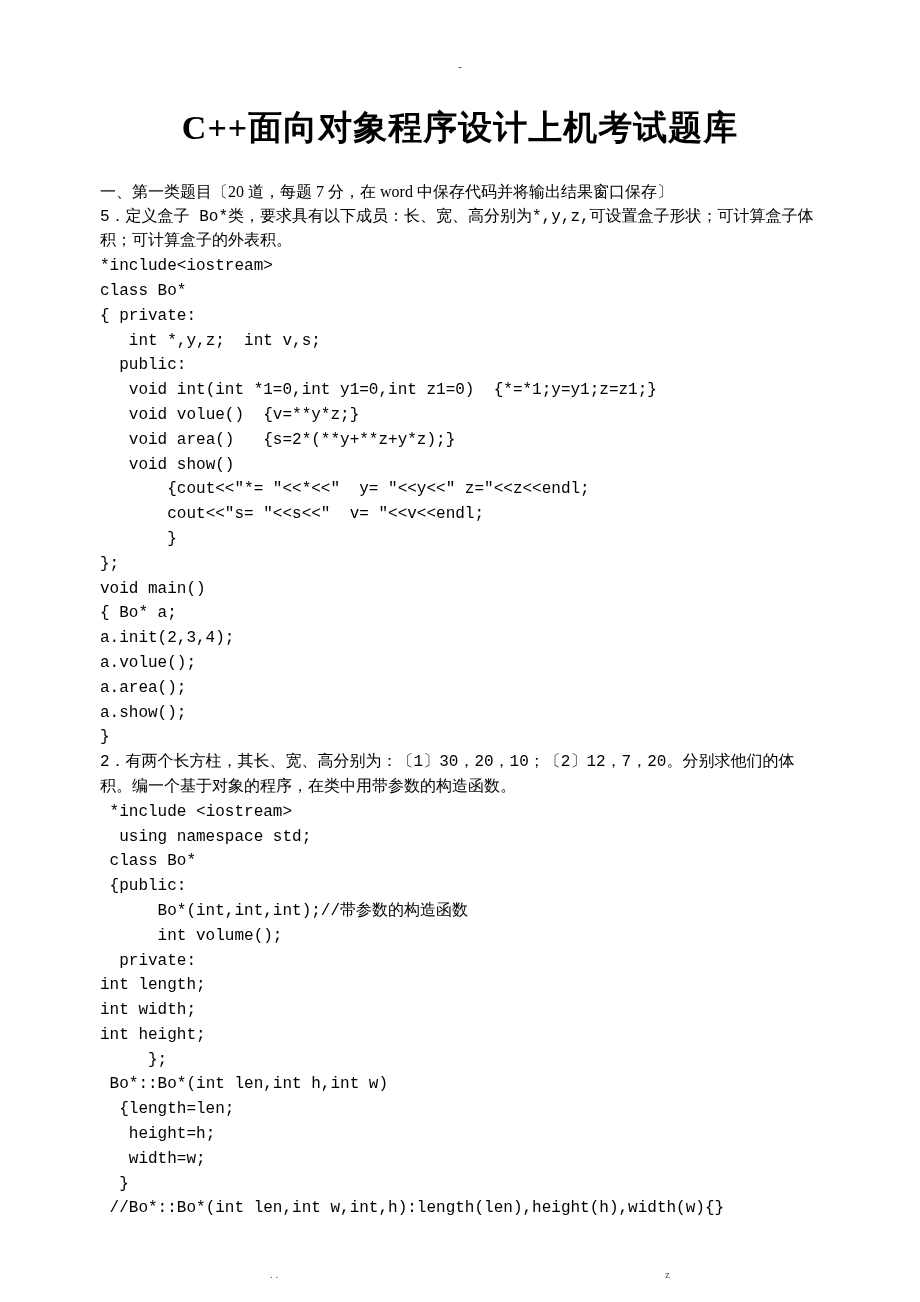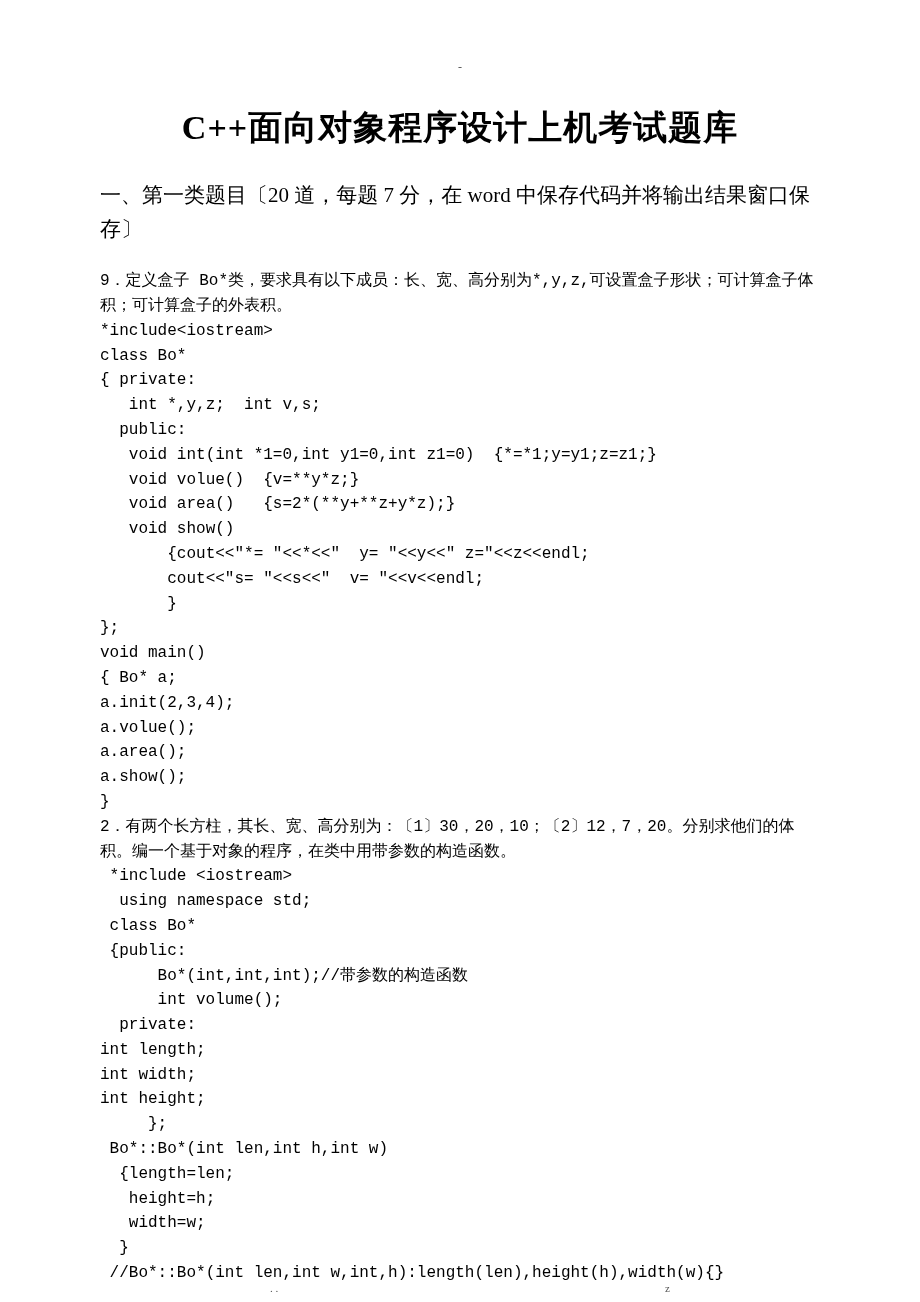--- a/index.html
+++ b/index.html
@@ -24,22 +24,22 @@
   }
   .title {
     text-align: center;
     font-size: 34px;
     font-weight: bold;
     font-family: "SimSun", "宋体", serif;
     margin-bottom: 28px;
     letter-spacing: 1px;
   }
   .section-header {
-    font-size: 21px;
-    margin-bottom: 23px;
+    font-size: 16px;
+    margin-bottom: 0;
     line-height: 1.6;
   }
   .body-text {
     font-size: 16px;
     line-height: 1.55;
     white-space: pre-wrap;
     font-family: "SimSun", "宋体", "Courier New", monospace;
   }
   .footer-left {
     position: absolute;
@@ -60,21 +60,21 @@
 <body>
 
 <div class="page">
 
   <div class="top-dash">-</div>
 
   <div class="title">C++面向对象程序设计上机考试题库</div>
 
   <div class="section-header">一、第一类题目〔20 道，每题 7 分，在 word 中保存代码并将输出结果窗口保存〕</div>
 
-  <div class="body-text">9．定义盒子 Bo*类，要求具有以下成员：长、宽、高分别为*,y,z,可设置盒子形状；可计算盒子体积；可计算盒子的外表积。</div>
+  <div class="body-text">5．定义盒子 Bo*类，要求具有以下成员：长、宽、高分别为*,y,z,可设置盒子形状；可计算盒子体积；可计算盒子的外表积。</div>
   <div class="body-text">*include&lt;iostream&gt;
 class Bo*
 { private:
    int *,y,z;  int v,s;
   public:
    void int(int *1=0,int y1=0,int z1=0)  {*=*1;y=y1;z=z1;}
    void volue()  {v=**y*z;}
    void area()   {s=2*(**y+**z+y*z);}
    void show()
        {cout&lt;&lt;"*= "&lt;&lt;*&lt;&lt;"  y= "&lt;&lt;y&lt;&lt;" z="&lt;&lt;z&lt;&lt;endl;

